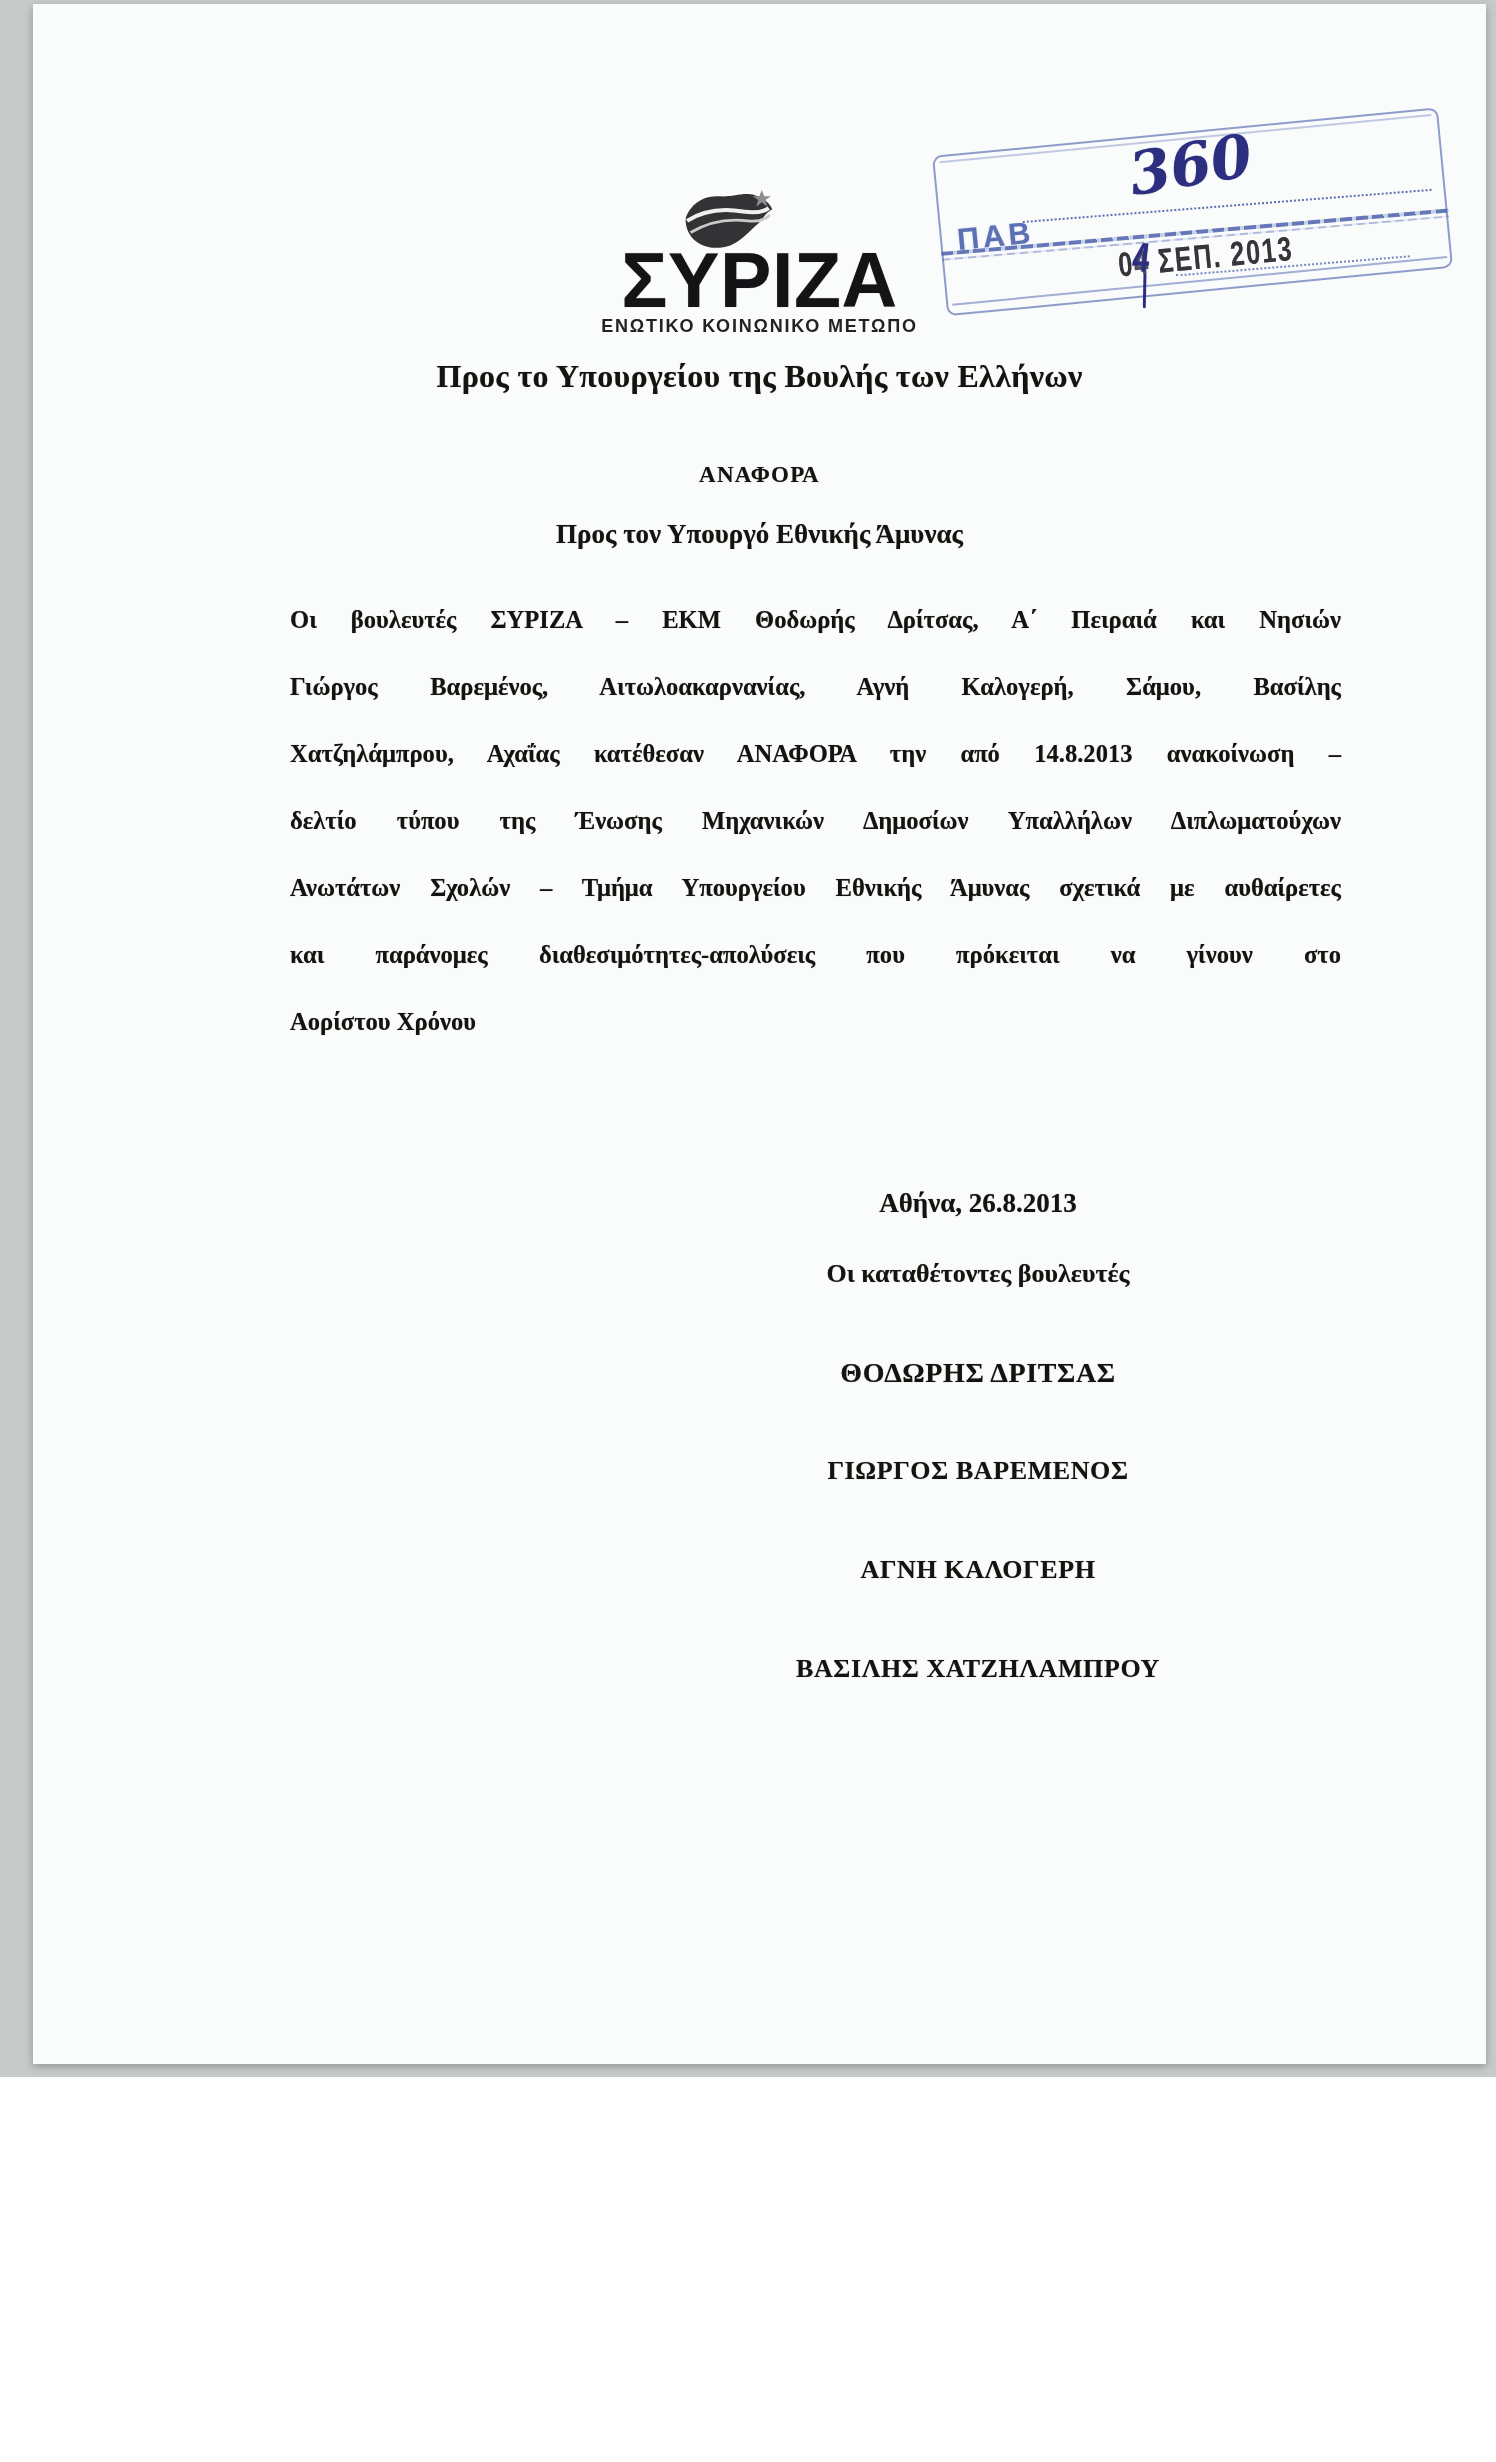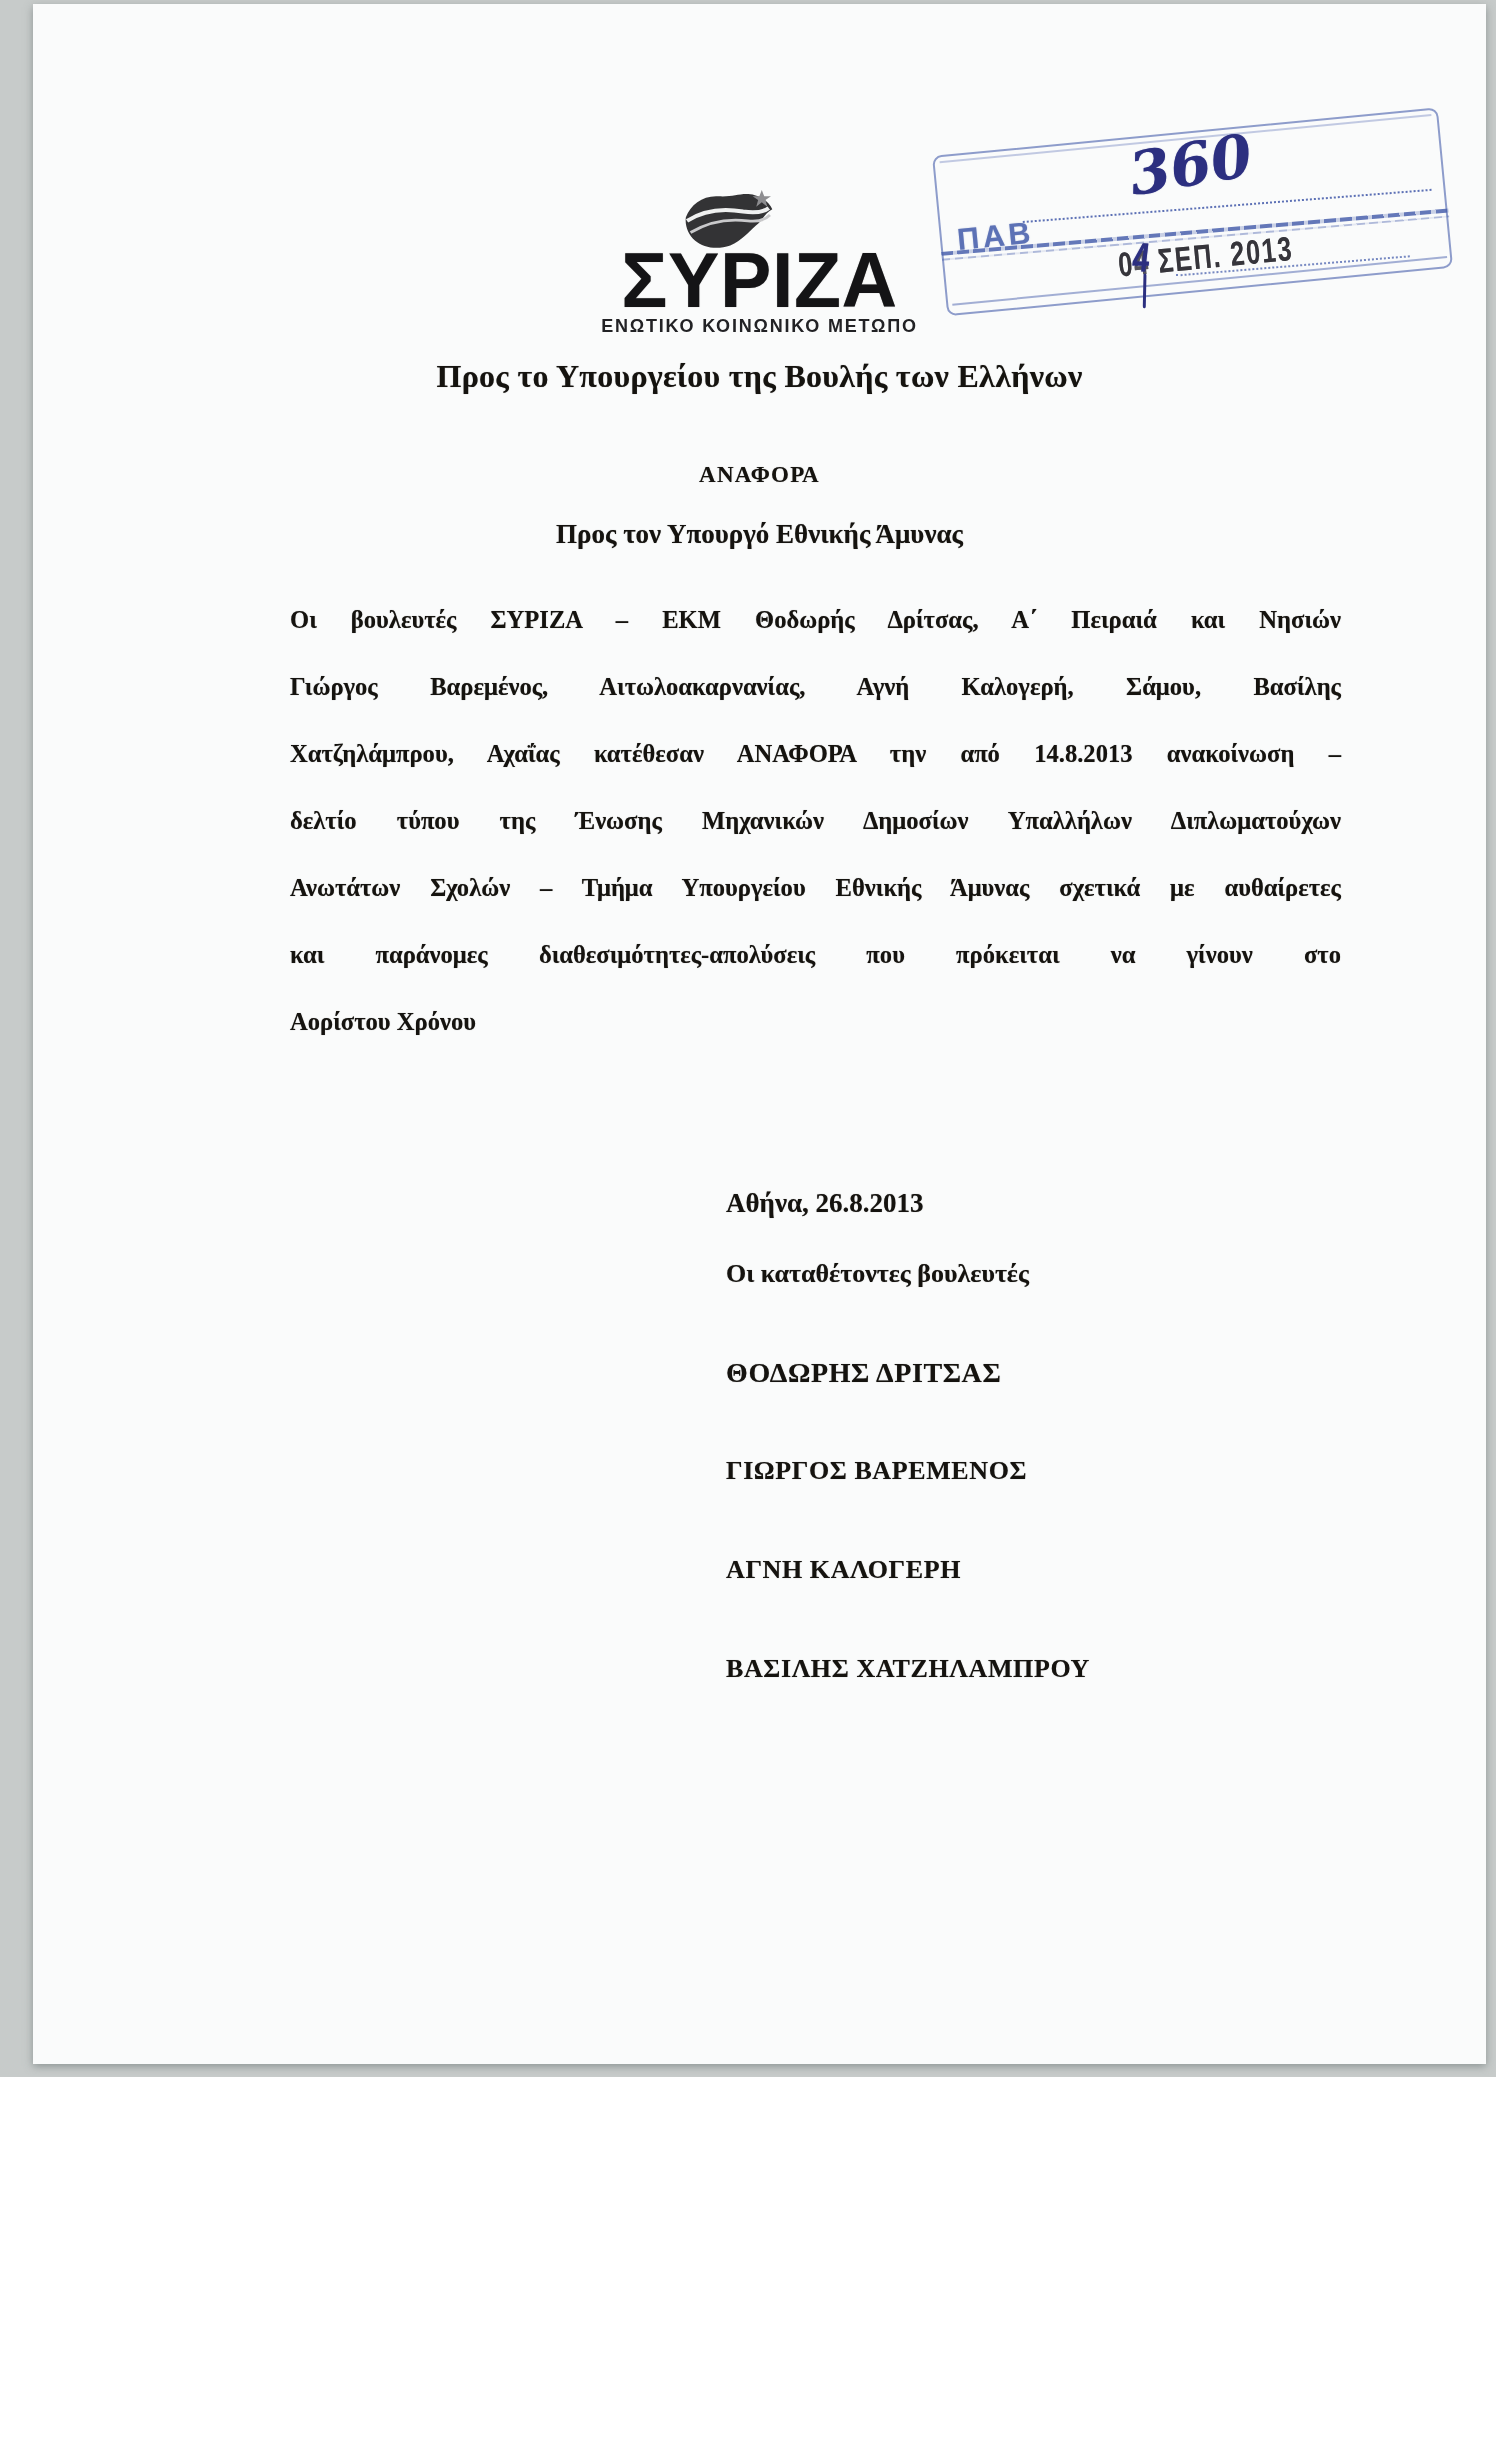--- a/index.html
+++ b/index.html
@@ -60,21 +60,21 @@
   .heading{top:354px;font-size:32px;font-weight:700;letter-spacing:0.3px;color:#15130f;}
   .doc-title{top:458px;font-size:23px;font-weight:700;letter-spacing:1.2px;color:#15130f;}
   .doc-subtitle{top:515px;font-size:27px;font-weight:700;color:#15130f;}
 
   .bodyp{left:209px;top:582px;width:1051px;color:#15130f;margin-left:48px;}
   .bline{font-size:24.6px;font-weight:700;line-height:67px;text-align:justify;
          text-align-last:justify;text-justify:inter-word;white-space:normal;}
   .bline.last{text-align-last:left;}
 
   .col{left:693px;top:0;width:504px;height:2060px;}
-  .col > div{position:absolute;left:0;width:100%;color:#15130f;font-weight:700;}
+  .col > div{position:absolute;left:0;width:100%;text-align:center;color:#15130f;font-weight:700;}
   .place-date{top:1184px;font-size:27px;}
   .sig-heading{top:1255px;font-size:26px;}
   .sig-0{top:1353px;font-size:28px;letter-spacing:0.6px;}
   .sig-1{top:1452px;font-size:26px;letter-spacing:0.6px;}
   .sig-2{top:1551px;font-size:26px;letter-spacing:0.6px;}
   .sig-3{top:1650px;font-size:26px;letter-spacing:0.6px;}
 </style>
 </head>
 <body>
 

